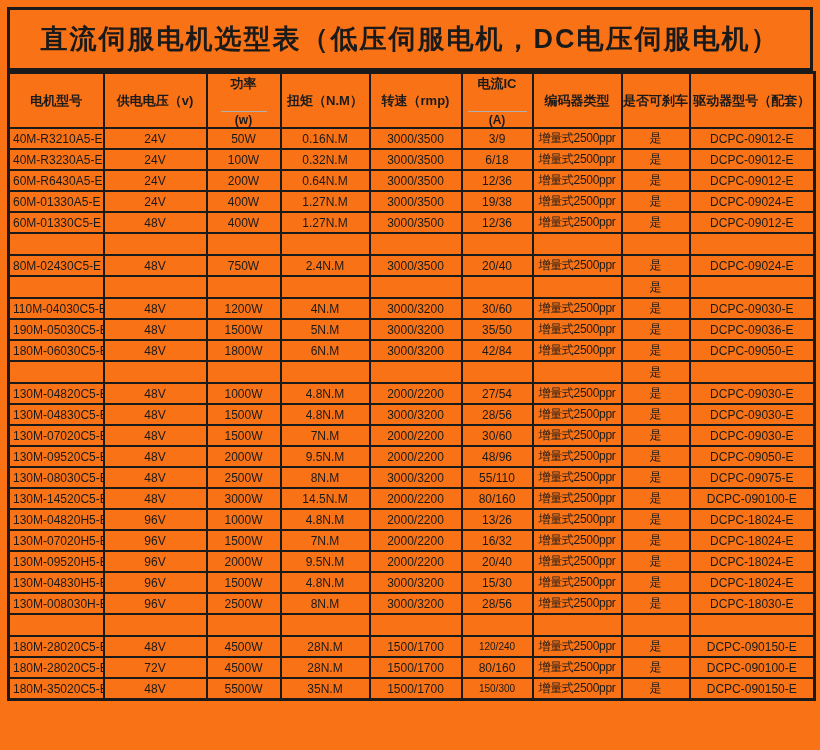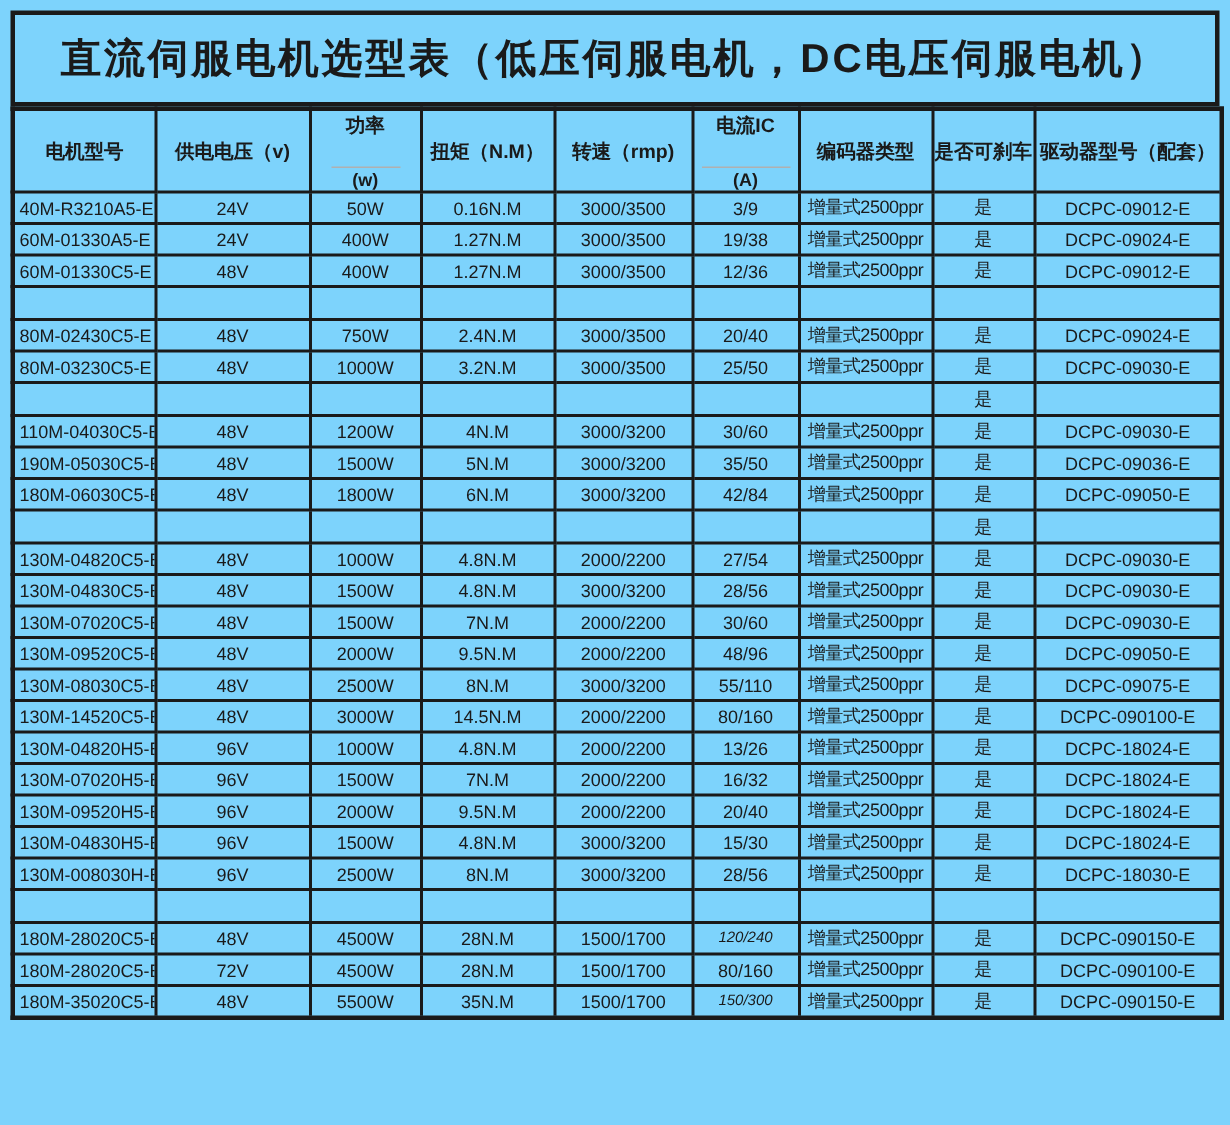--- a/index.html
+++ b/index.html
@@ -1,20 +1,20 @@
 <!DOCTYPE html>
 <html><head>
 <meta charset="utf-8">
 <style>
   html,body{margin:0;padding:0;background:#ffffff;}
   .sheet{
     position:relative;
     width:820px;height:750px;
     overflow:hidden;
-    background:#7dd3fc;
+    background:#f97316;
     font-family:"Liberation Sans","DejaVu Sans",sans-serif;
     color:#1a1a1a;
   }
   .title-box{
     position:absolute;left:7px;top:7px;
     width:800px;height:58px;
     border:3px solid #1a1a1a;
     display:flex;align-items:center;justify-content:center;
     font-size:27px;font-weight:bold;letter-spacing:2px;
     white-space:nowrap;
@@ -42,21 +42,21 @@
   }
   .grid th .h-sub{
     display:block;font-size:12px;font-weight:bold;padding-top:1px;
   }
   .grid td{
     font-size:12px;
     height:15px;
     padding:1px 2px;
   }
   .grid td.model{text-align:left;padding-left:3px;font-size:12px;}
-  .grid td.small{font-size:10px;font-style:italic;}
+  .grid td.small{font-size:10px;}
   .grid td.encoder{font-size:12px;letter-spacing:-0.3px;border-radius:10px;}
   .grid tr.sep td{height:18px;}
 </style>
 </head>
 <body>
 
 <div class="sheet">
 
   <div class="title-box">直流伺服电机选型表（低压伺服电机，DC电压伺服电机）</div>
 
@@ -91,20 +91,42 @@
           <td>24V</td>
           <td>50W</td>
           <td>0.16N.M</td>
           <td>3000/3500</td>
           <td>3/9</td>
           <td class="encoder">增量式2500ppr</td>
           <td>是</td>
           <td>DCPC-09012-E</td>
         </tr>
         <tr>
+          <td class="model">40M-R3230A5-E</td>
+          <td>24V</td>
+          <td>100W</td>
+          <td>0.32N.M</td>
+          <td>3000/3500</td>
+          <td>6/18</td>
+          <td class="encoder">增量式2500ppr</td>
+          <td>是</td>
+          <td>DCPC-09012-E</td>
+        </tr>
+        <tr>
+          <td class="model">60M-R6430A5-E</td>
+          <td>24V</td>
+          <td>200W</td>
+          <td>0.64N.M</td>
+          <td>3000/3500</td>
+          <td>12/36</td>
+          <td class="encoder">增量式2500ppr</td>
+          <td>是</td>
+          <td>DCPC-09012-E</td>
+        </tr>
+        <tr>
           <td class="model">60M-01330A5-E</td>
           <td>24V</td>
           <td>400W</td>
           <td>1.27N.M</td>
           <td>3000/3500</td>
           <td>19/38</td>
           <td class="encoder">增量式2500ppr</td>
           <td>是</td>
           <td>DCPC-09024-E</td>
         </tr>
@@ -133,31 +155,20 @@
         <tr>
           <td class="model">80M-02430C5-E</td>
           <td>48V</td>
           <td>750W</td>
           <td>2.4N.M</td>
           <td>3000/3500</td>
           <td>20/40</td>
           <td class="encoder">增量式2500ppr</td>
           <td>是</td>
           <td>DCPC-09024-E</td>
-        </tr>
-        <tr>
-          <td class="model">80M-03230C5-E</td>
-          <td>48V</td>
-          <td>1000W</td>
-          <td>3.2N.M</td>
-          <td>3000/3500</td>
-          <td>25/50</td>
-          <td class="encoder">增量式2500ppr</td>
-          <td>是</td>
-          <td>DCPC-09030-E</td>
         </tr>
         <tr class="sep">
           <td class="model"></td>
           <td></td>
           <td></td>
           <td></td>
           <td></td>
           <td></td>
           <td class="encoder"></td>
           <td>是</td>

